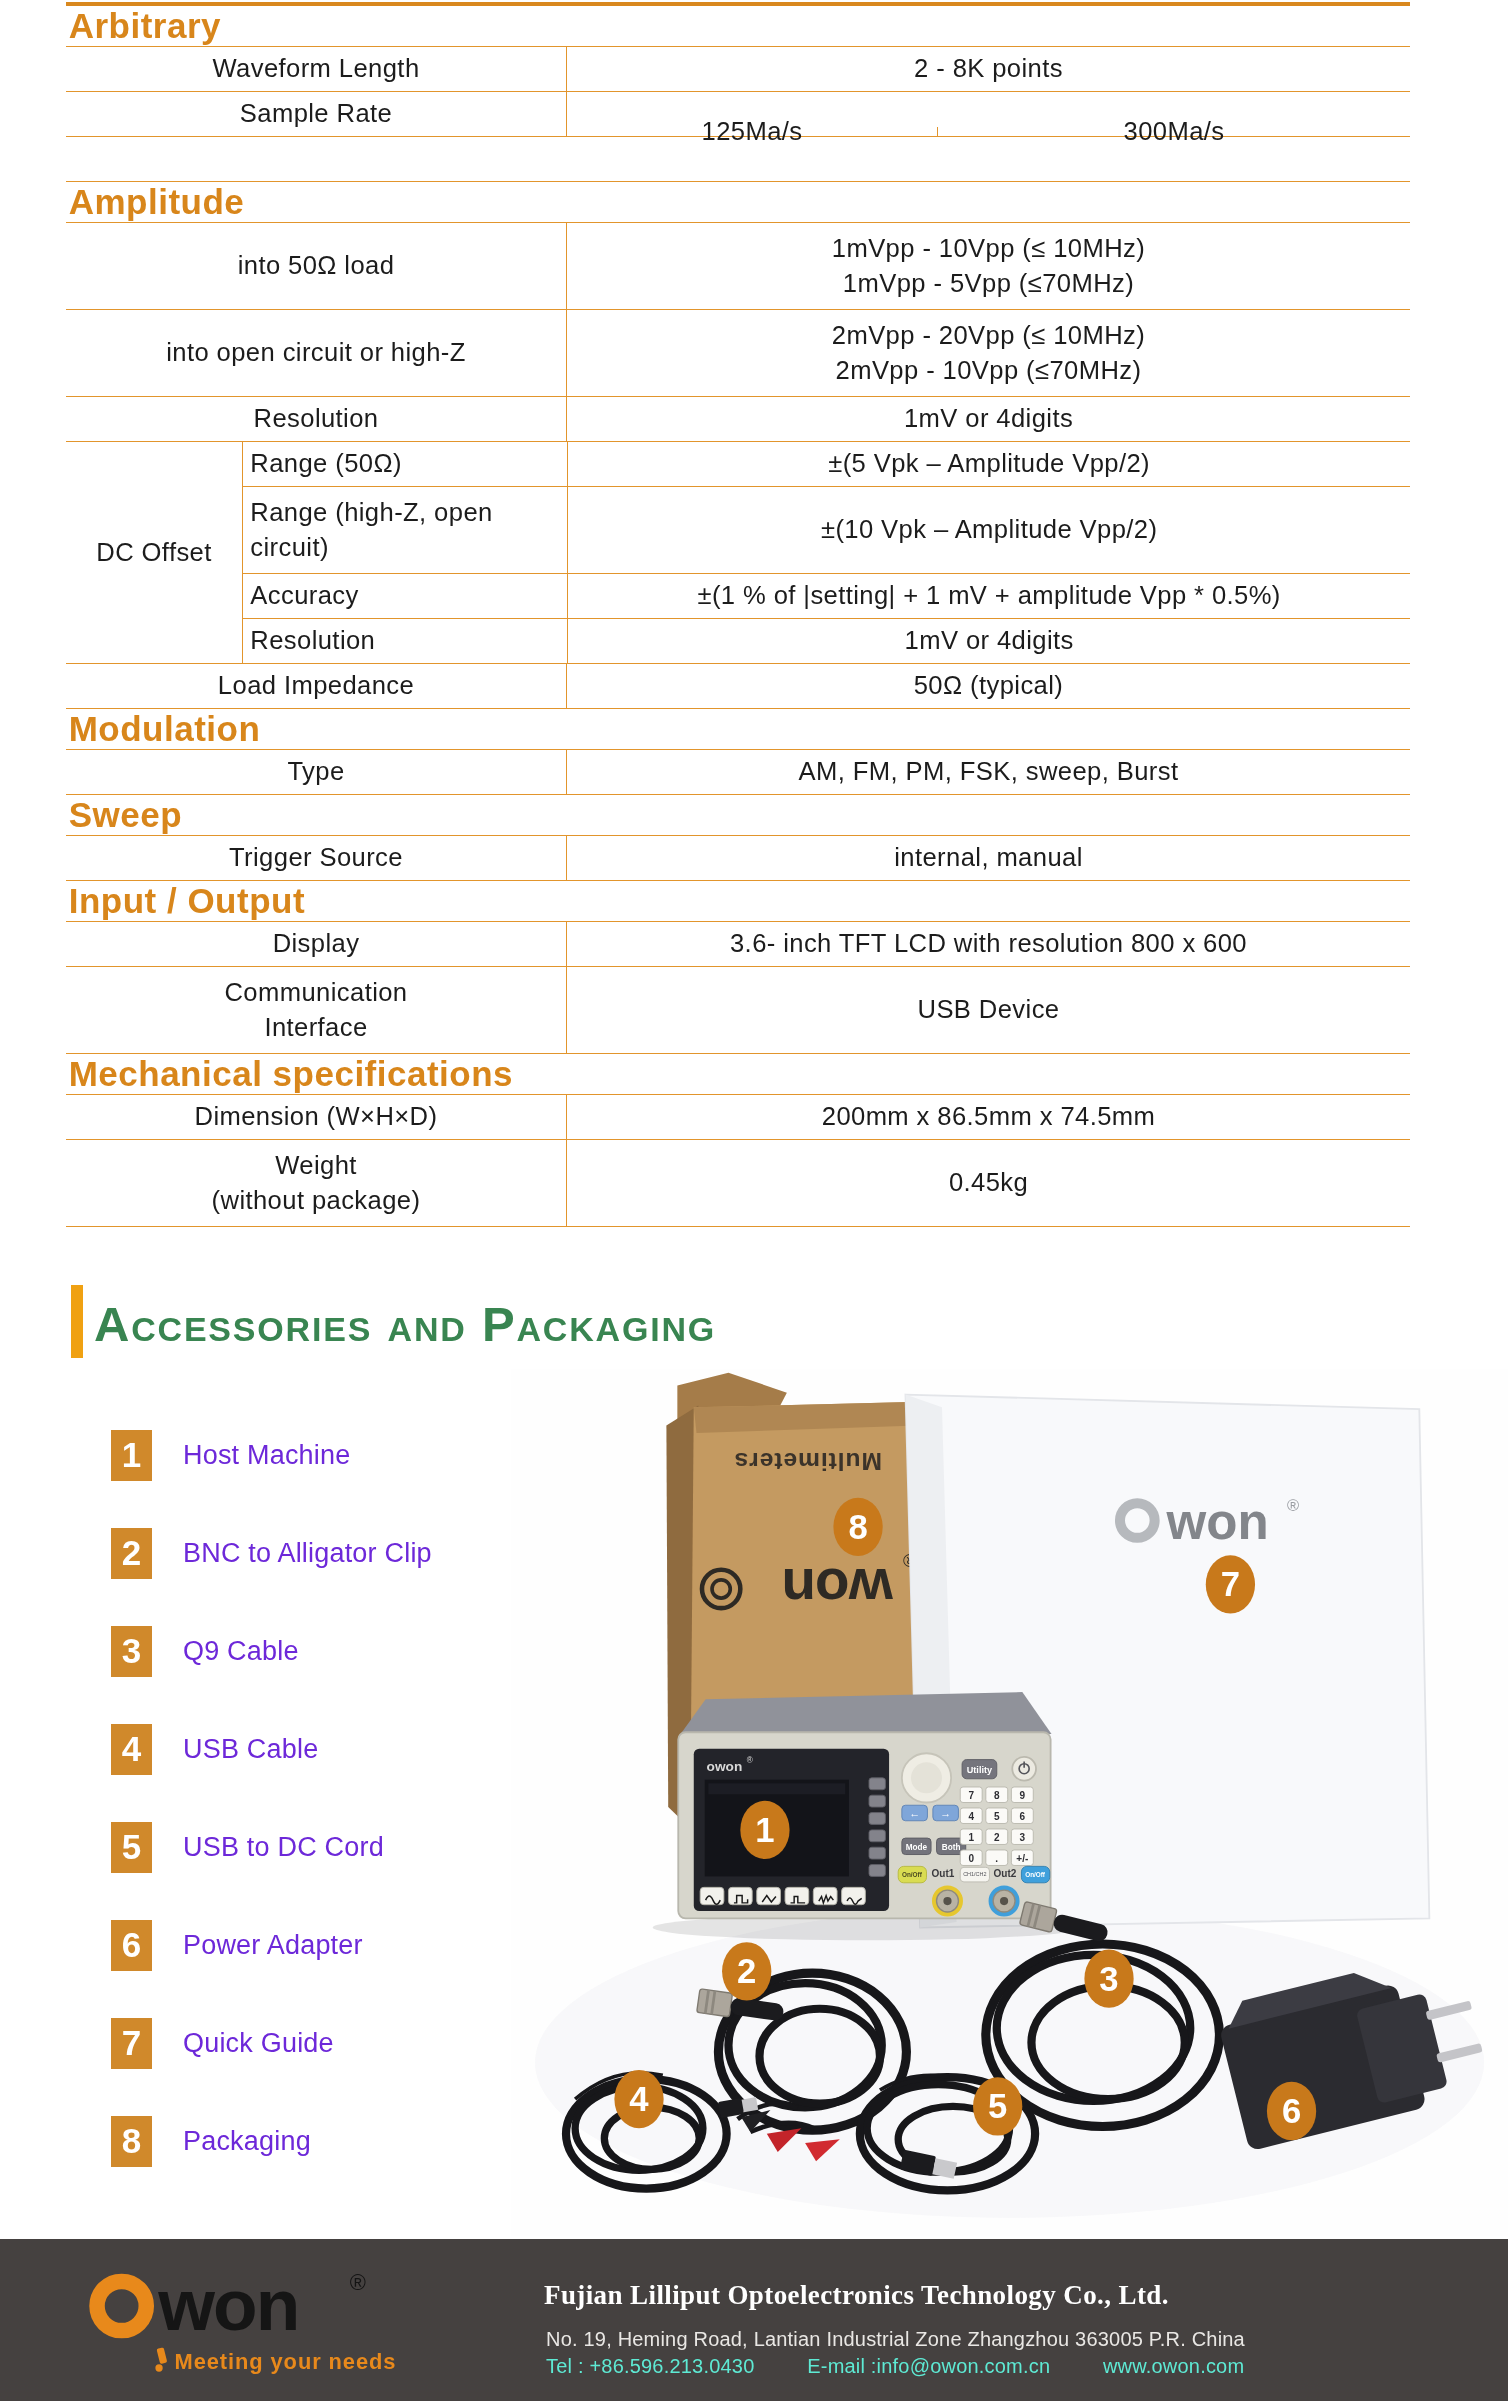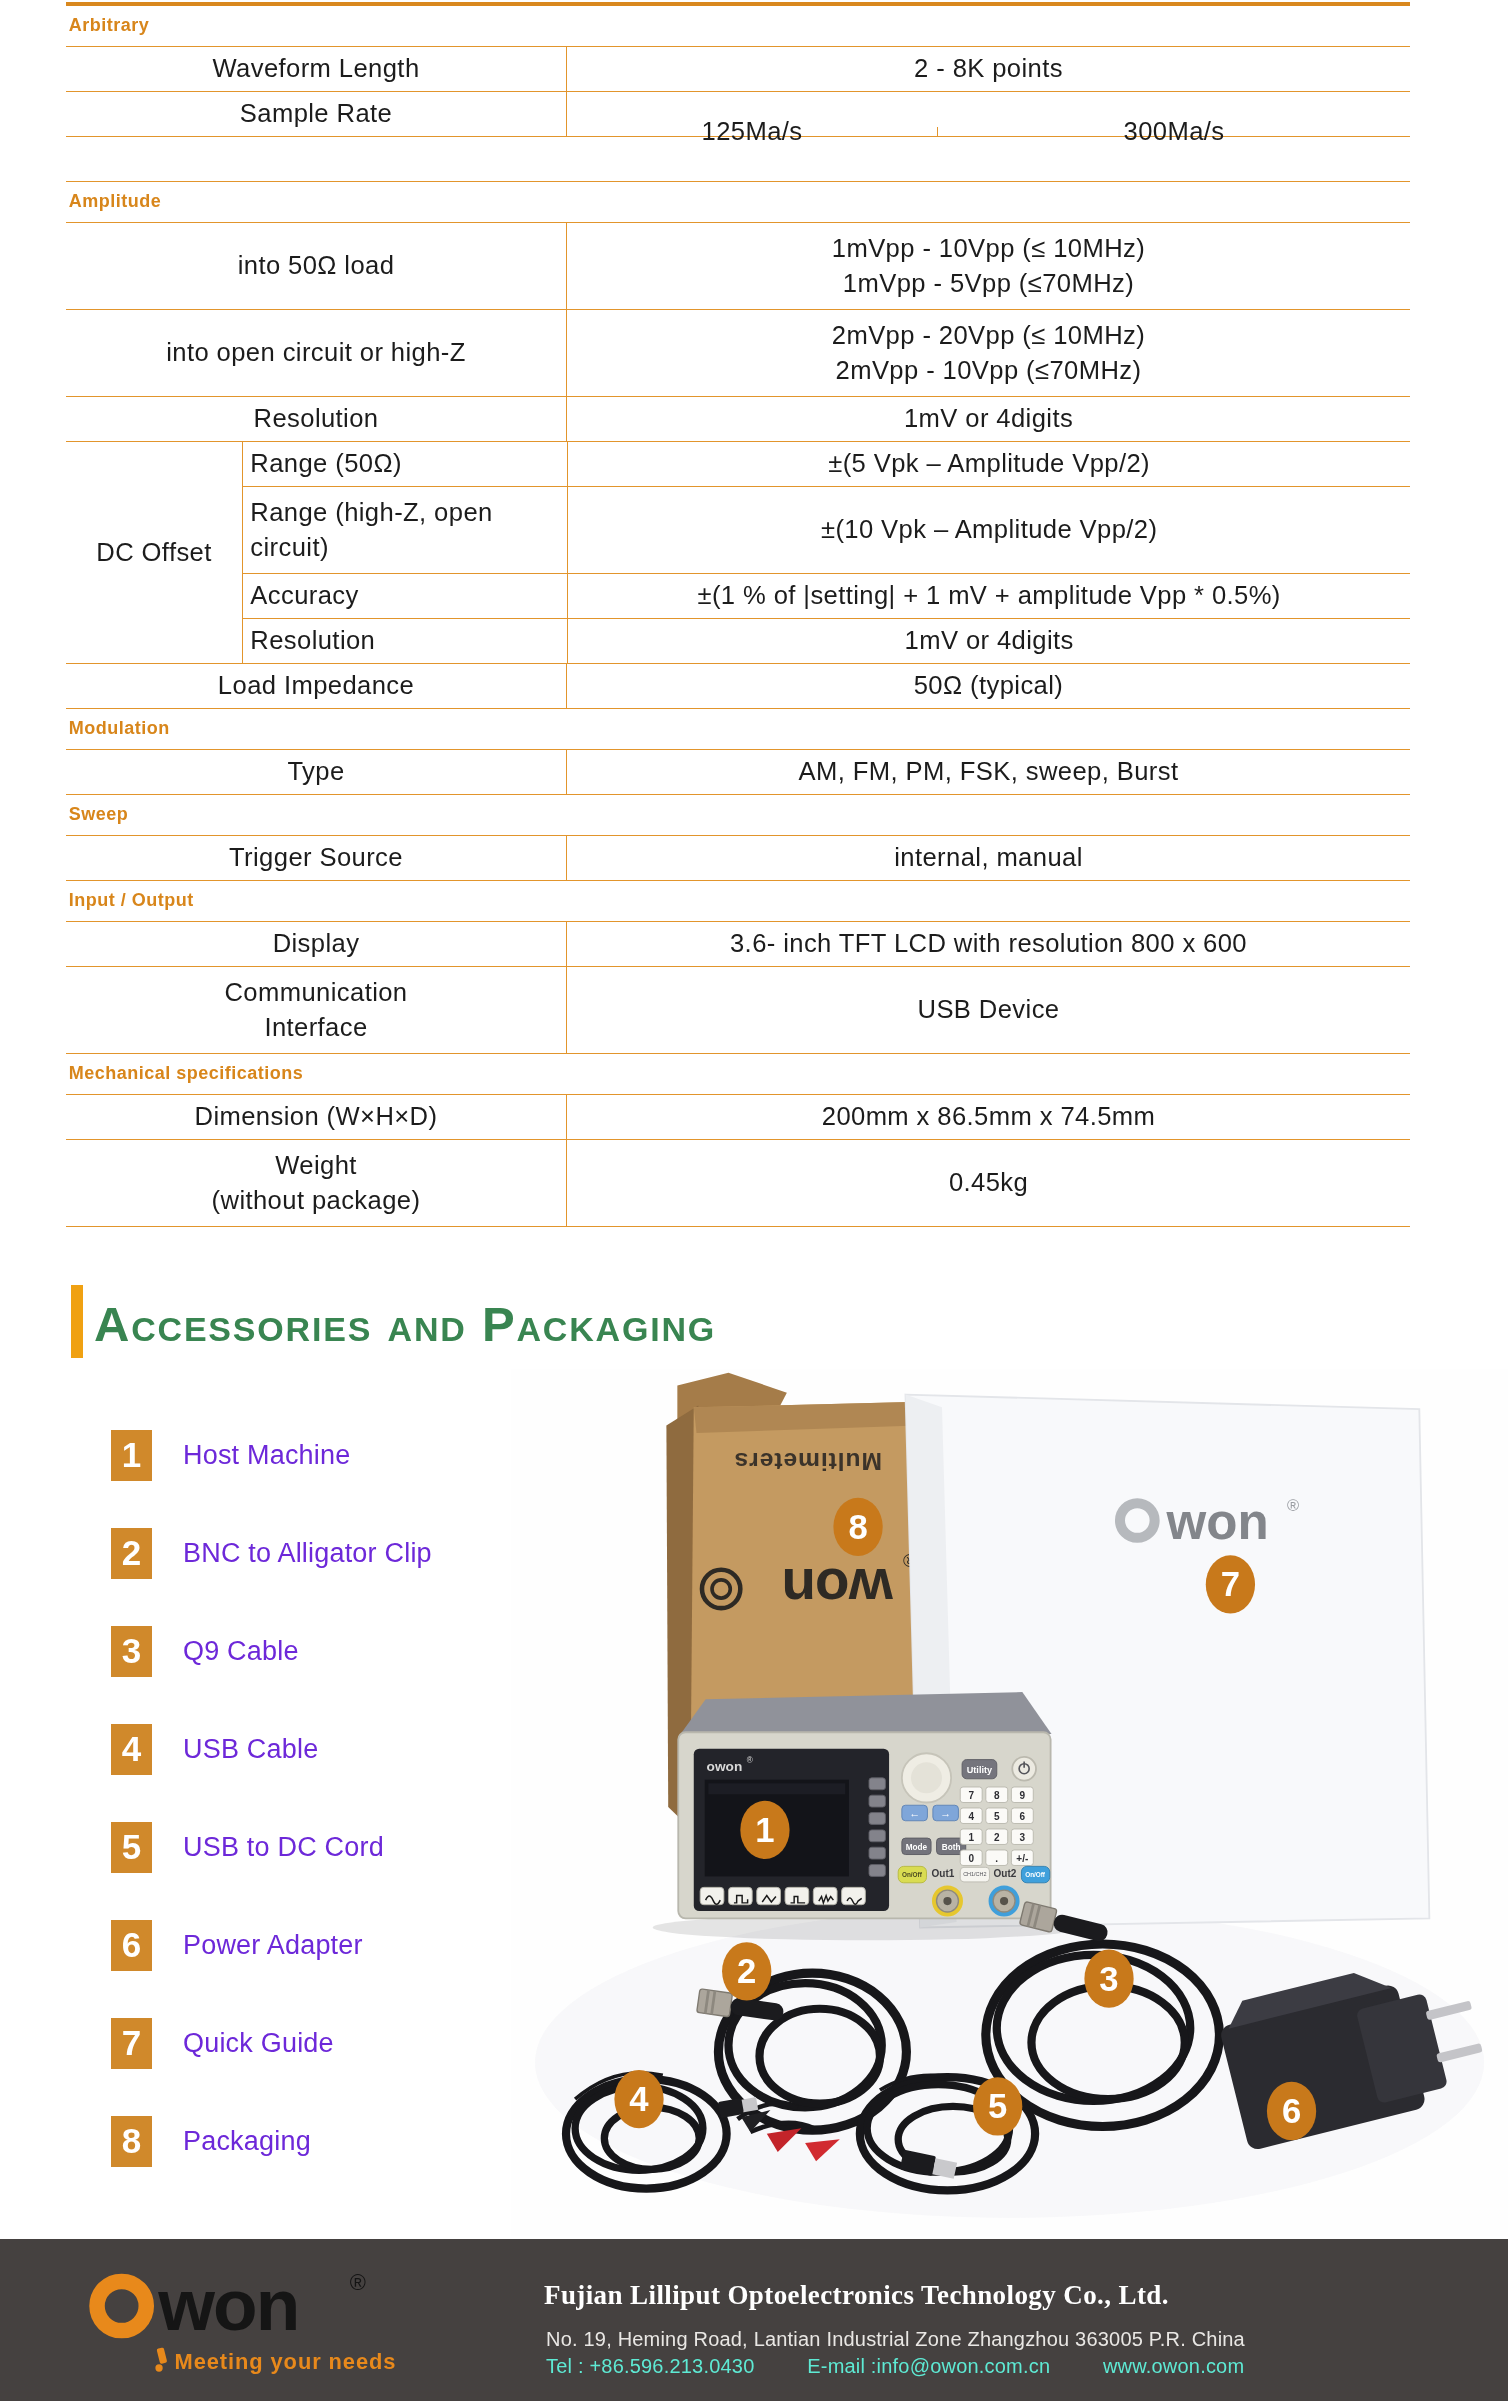--- a/index.html
+++ b/index.html
@@ -16,21 +16,21 @@
   body{
     width:1509px;height:2401px;position:relative;overflow:hidden;
     font-family:"Liberation Sans","DejaVu Sans",sans-serif;color:#1c1c1c;
   }
   
   .spec{position:absolute;left:66px;top:1.8px;width:1344px;}
   .sec{border-top:0;}
   .sec.first{border-top:4.6px solid #D9881E;}
   .sec.gap{margin-top:44px;border-top:1.8px solid var(--line);}
   .sec-h{height:40px;border-bottom:1.8px solid var(--line);display:flex;align-items:center;
-         padding-left:2.7px;color:var(--head);font-weight:bold;font-size:18px;letter-spacing:0.5px;}
+         padding-left:2.7px;color:var(--head);font-weight:bold;font-size:35px;letter-spacing:0.5px;}
   .row,.grow{display:flex;border-bottom:1.8px solid var(--line);}
   .cell{display:flex;flex-direction:column;justify-content:center;align-items:center;
         text-align:center;font-size:25.6px;letter-spacing:0.4px;}
   .ln{line-height:35px;white-space:nowrap;}
   .lab{width:500px;}
   .val{flex:1;border-left:1.8px solid var(--line);}
   .h48{height:44px;}
   .h94{height:86px;}
   .vsplit{flex:1;display:flex;border-left:1.8px solid var(--line);}
   .vcell{width:370px;margin-top:35px;}

